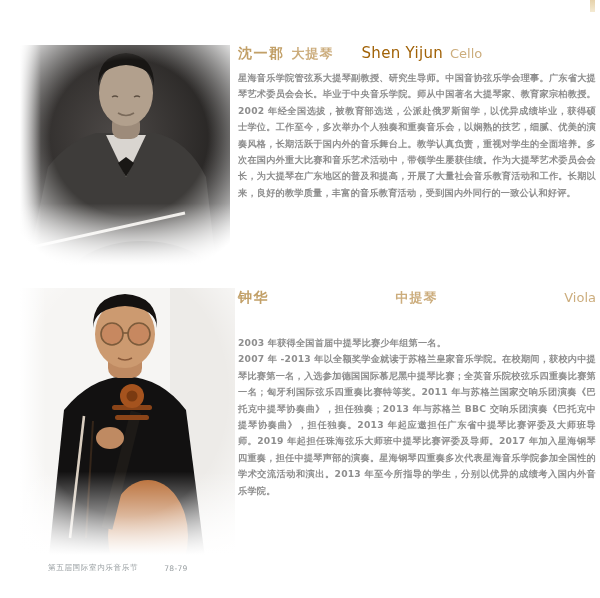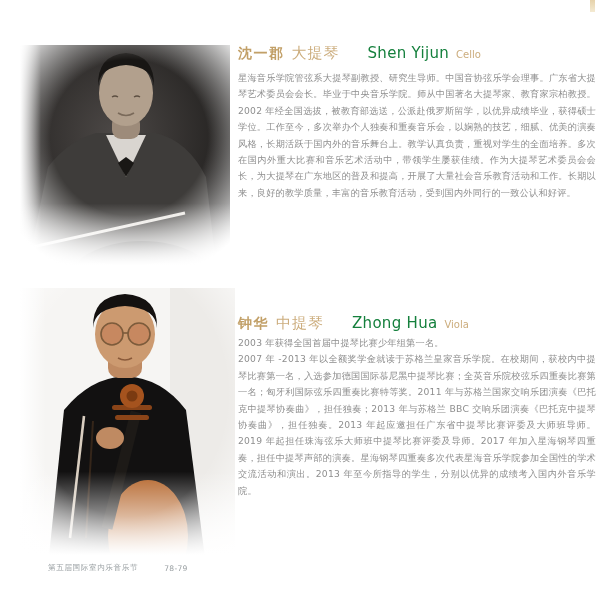--- a/index.html
+++ b/index.html
@@ -33,30 +33,30 @@
       linear-gradient(to right, #ffffff 0%, rgba(255,255,255,0) 12%),
       radial-gradient(ellipse 80% 76% at 50% 38%, rgba(255,255,255,0) 58%, #ffffff 100%);
   }
 
   
   .name-row {
     position:absolute; left:238px; width:358px;
     display:flex; align-items:baseline; white-space:nowrap;
   }
   .row-shen  { top:44px;text-align:right; }
-  .row-zhong { top:314px; }
+  .row-zhong { top:289px;justify-content:space-between; }
   .name-cn  { font-size:14px; font-weight:bold; color:#c2a068; letter-spacing:1.5px; }
-  .role-cn  { font-size:15px;  color:#ccad7d; margin-left:7px; letter-spacing:1px; }
-  .name-en  { font-size:15px; color:#15803d; margin-left:28px; letter-spacing:.3px; }
-  .role-en  { font-size:10px;  color:#ccad7d; margin-left:7px; }
+  .role-cn  { font-size:13px;  color:#ccad7d; margin-left:7px; letter-spacing:1px;font-weight:bold; }
+  .name-en  { font-size:15px; color:#a16207; margin-left:28px; letter-spacing:.3px; }
+  .role-en  { font-size:13px;  color:#ccad7d; margin-left:7px; }
 
   .bio {
     position:absolute; left:238px; width:358px;
     font-size:9.2px; line-height:16.4px; color:#8e8e8e;
-    text-align:justify; letter-spacing:.2px;
+    text-align:justify; letter-spacing:.2px;font-weight:bold;
   }
   .bio p { margin:0; }
   .bio-shen  { top:70px; }
   .bio-zhong { top:335px; }
 
   
   .footer {
     position:absolute; left:48px; top:563px;
     display:flex; align-items:flex-end;
     font-size:7.6px; color:#9aa0a3; letter-spacing:.6px;
@@ -134,21 +134,20 @@
         <circle cx="112" cy="108" r="5.5" fill="#7a3a11"></circle>
         <ellipse cx="90" cy="150" rx="14" ry="11" fill="#bf8a62"></ellipse>
       </g>
     </svg>
     <div class="vignette"></div>
   </div>
 
   <div class="name-row row-zhong">
     <span class="name-cn">钟华</span>
     <span class="role-cn">中提琴</span>
-    <span class="name-en">Zhong Hua</span>
     <span class="role-en">Viola</span>
   </div>
 
   <div class="bio bio-zhong">
     <p>2003 年获得全国首届中提琴比赛少年组第一名。</p>
     <p>2007 年 -2013 年以全额奖学金就读于苏格兰皇家音乐学院。在校期间，获校内中提琴比赛第一名，入选参加德国国际慕尼黑中提琴比赛；全英音乐院校弦乐四重奏比赛第一名；匈牙利国际弦乐四重奏比赛特等奖。2011 年与苏格兰国家交响乐团演奏《巴托克中提琴协奏曲》，担任独奏；2013 年与苏格兰 BBC 交响乐团演奏《巴托克中提琴协奏曲》，担任独奏。2013 年起应邀担任广东省中提琴比赛评委及大师班导师。2019 年起担任珠海弦乐大师班中提琴比赛评委及导师。2017 年加入星海钢琴四重奏，担任中提琴声部的演奏。星海钢琴四重奏多次代表星海音乐学院参加全国性的学术交流活动和演出。2013 年至今所指导的学生，分别以优异的成绩考入国内外音乐学院。</p>
   </div>
 
   <div class="footer">
     <span>第五届国际室内乐音乐节</span>

